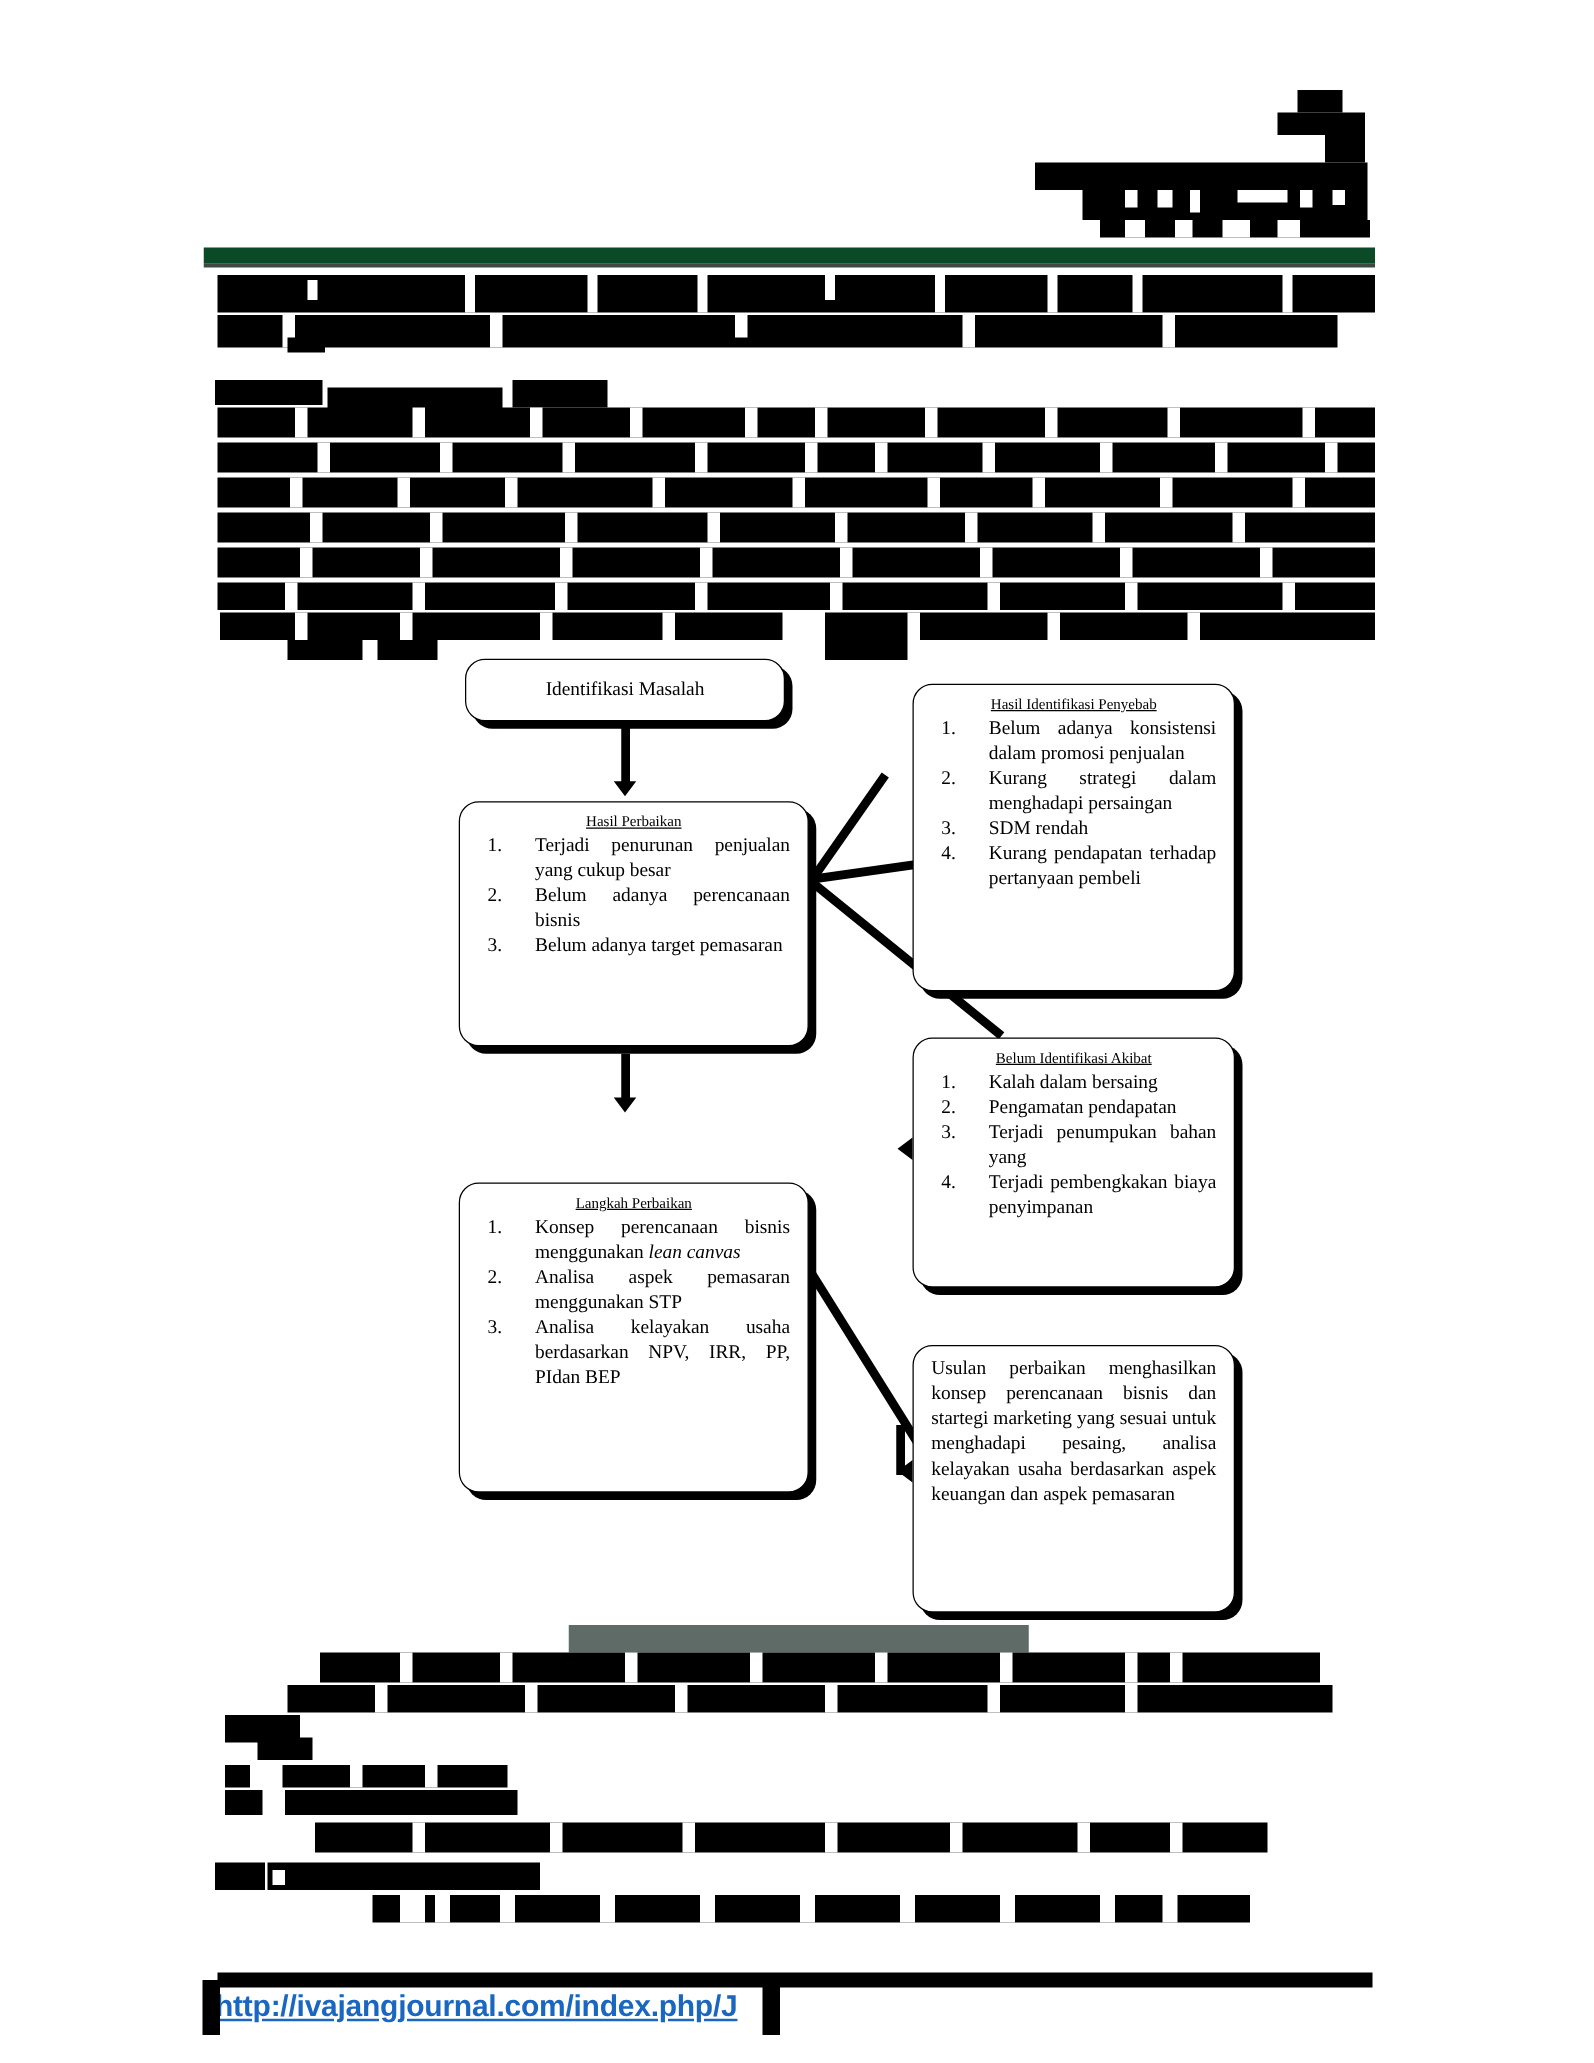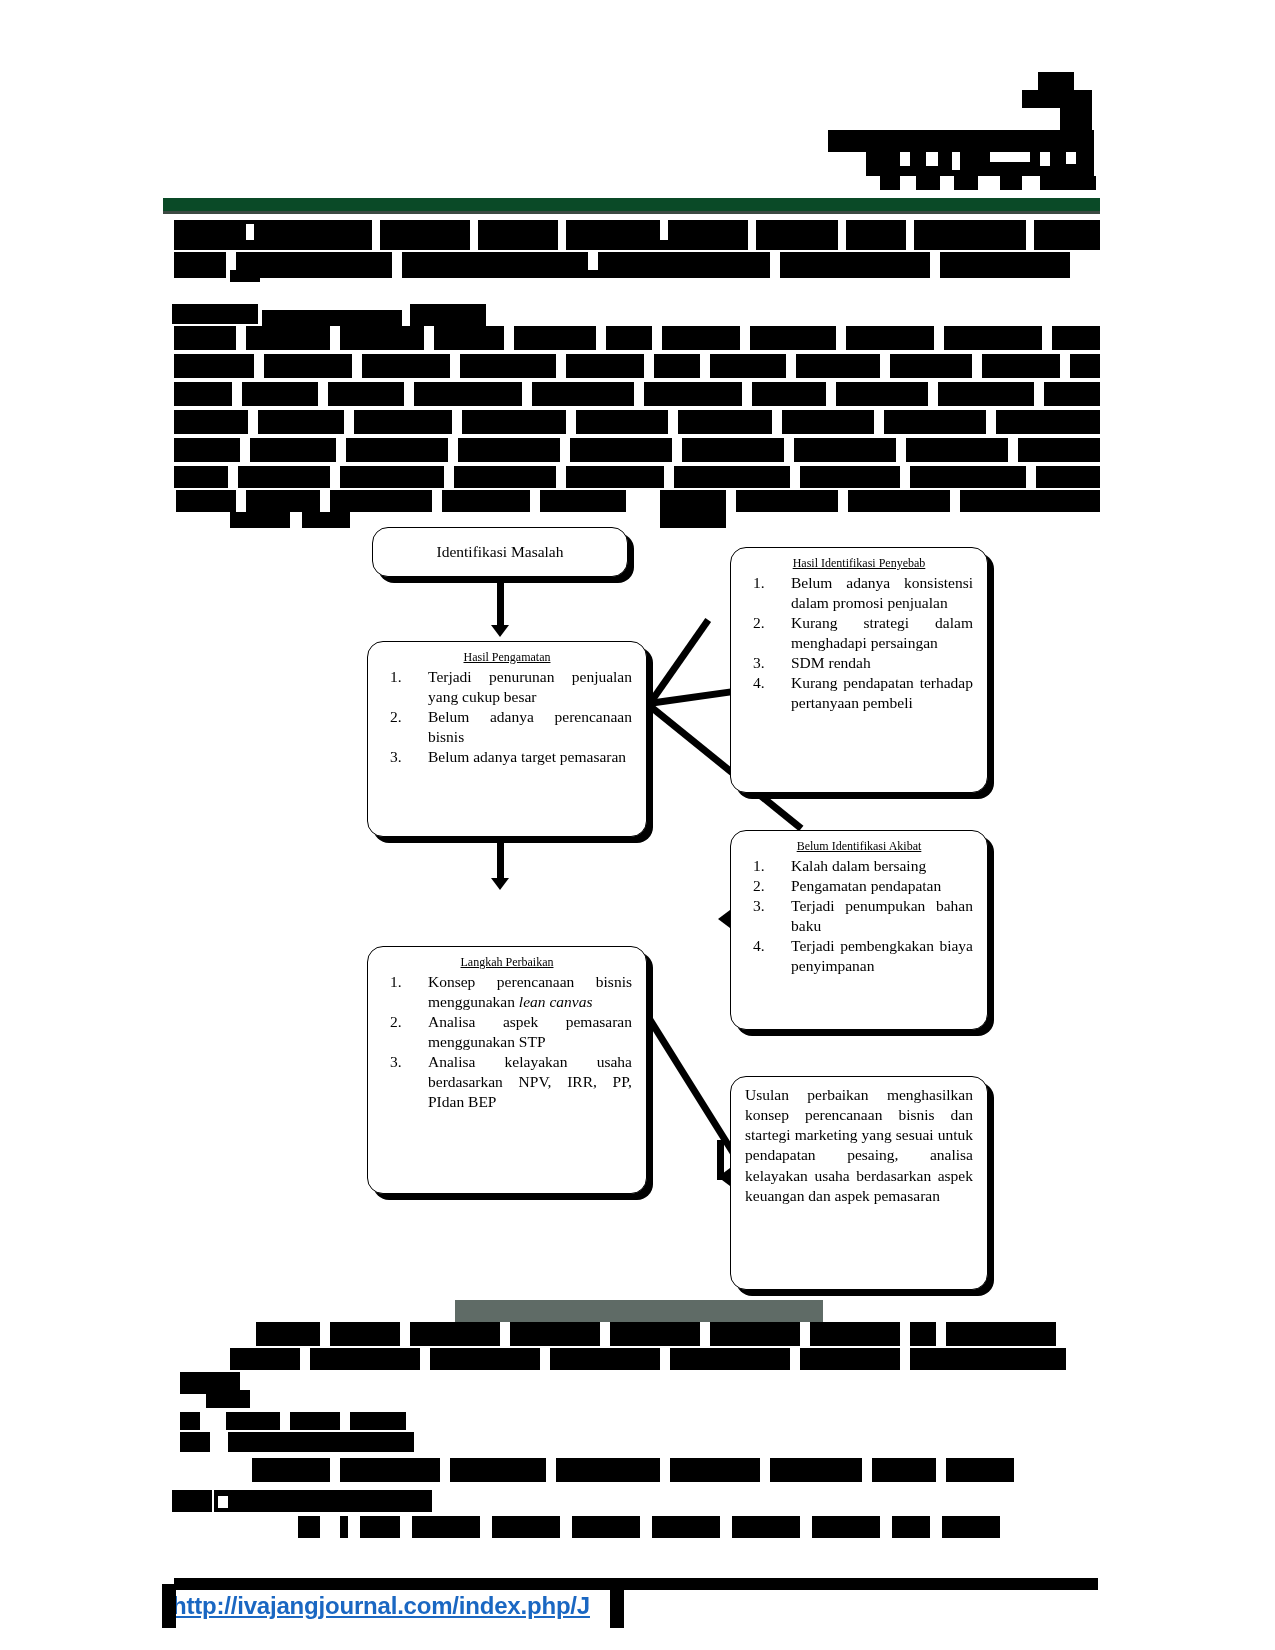--- a/index.html
+++ b/index.html
@@ -318,21 +318,21 @@
 
     <div class="diag-line" style="left:648px; top:1010px; width:180px; transform:rotate(58deg);"></div>
     <div class="diag-line" style="left:724px; top:1140px; width:40px; transform:rotate(90deg);"></div>
     <div class="arrow-left" style="left:718px; top:1168px;"></div>
 
     <div class="node" id="node-identifikasi">
       <span class="node-center">Identifikasi Masalah</span>
     </div>
 
     <div class="node" id="node-pengamatan">
-      <span class="node-title">Hasil Pengamatan</span>
+      <span class="node-title">Hasil Perbaikan</span>
       <ol>
         <li>Terjadi penurunan penjualan yang cukup besar</li>
         <li>Belum adanya perencanaan bisnis</li>
         <li>Belum adanya target pemasaran</li>
       </ol>
     </div>
 
     <div class="node" id="node-langkah">
       <span class="node-title">Langkah Perbaikan</span>
       <ol>
@@ -350,27 +350,27 @@
         <li>SDM rendah</li>
         <li>Kurang pendapatan terhadap pertanyaan pembeli</li>
       </ol>
     </div>
 
     <div class="node" id="node-akibat">
       <span class="node-title">Belum Identifikasi Akibat</span>
       <ol>
         <li>Kalah dalam bersaing</li>
         <li>Pengamatan pendapatan</li>
-        <li>Terjadi penumpukan bahan baku</li>
+        <li>Terjadi penumpukan bahan yang</li>
         <li>Terjadi pembengkakan biaya penyimpanan</li>
       </ol>
     </div>
 
     <div class="node" id="node-usulan">
-      <p class="plain-para">Usulan perbaikan menghasilkan konsep perencanaan bisnis dan startegi marketing yang sesuai untuk pendapatan pesaing, analisa kelayakan usaha berdasarkan aspek keuangan dan aspek pemasaran</p>
+      <p class="plain-para">Usulan perbaikan menghasilkan konsep perencanaan bisnis dan startegi marketing yang sesuai untuk menghadapi pesaing, analisa kelayakan usaha berdasarkan aspek keuangan dan aspek pemasaran</p>
     </div>
   </div>
 
   <div class="redact-gray" style="left:455px; top:1300px; width:368px; height:22px;"></div>
 
   <div>
     <div class="redact" style="left:256px; top:1322px; width:800px; height:24px;"></div>
     <div class="redact" style="left:320px; top:1322px; width:10px; height:24px; background:#ffffff;"></div>
     <div class="redact" style="left:400px; top:1322px; width:10px; height:24px; background:#ffffff;"></div>
     <div class="redact" style="left:500px; top:1322px; width:10px; height:24px; background:#ffffff;"></div>

